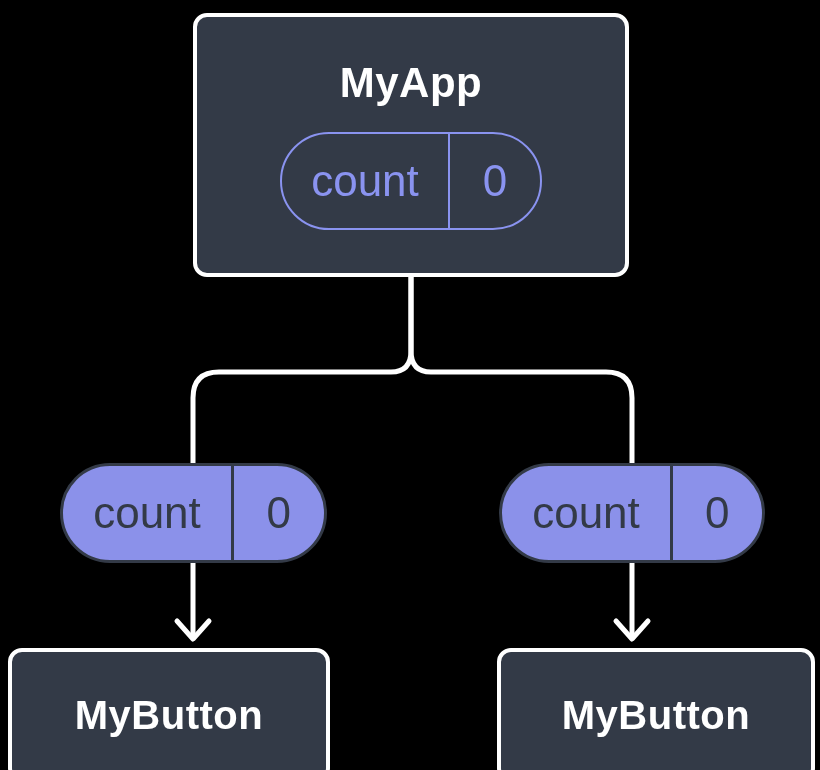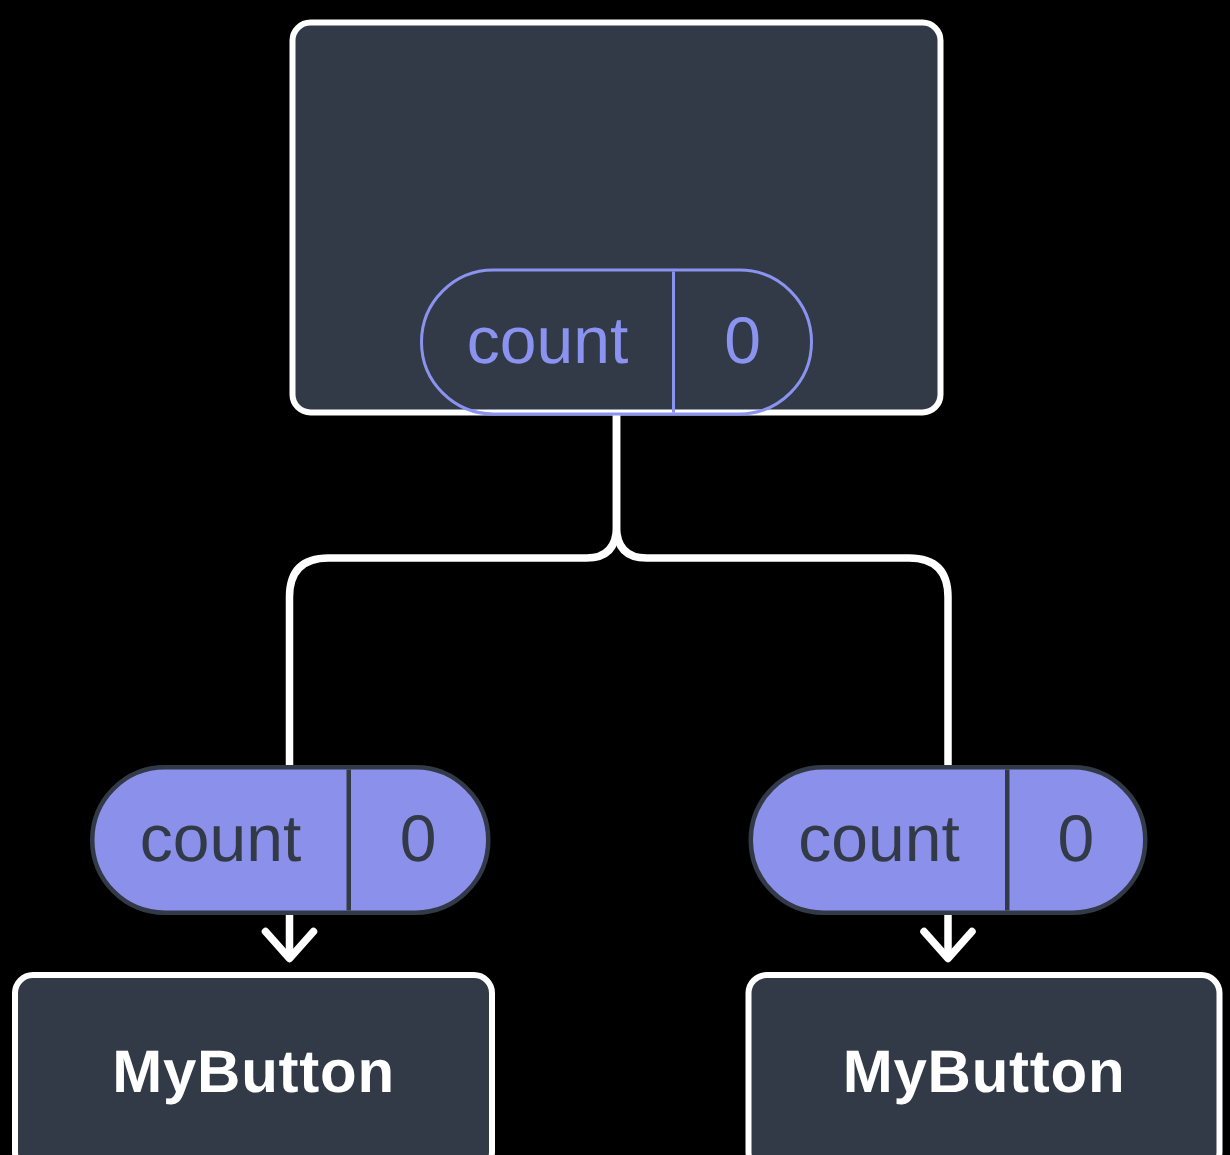--- a/index.html
+++ b/index.html
@@ -51,21 +51,20 @@
     font-weight: 600;
     line-height: 44px;
     letter-spacing: 0.5px;
   }
   .pill {
     position: absolute;
     box-sizing: border-box;
     display: flex;
     align-items: stretch;
     z-index: 3;
-    margin-top: 47px;
   }
   .pill .cell {
     display: flex;
     align-items: center;
     justify-content: center;
     font-size: 44px;
     line-height: 1;
   }
   .pill .cell.name { width: 166px; flex: 0 0 auto; }
   .pill .cell.value { flex: 1 1 auto; }
@@ -125,20 +124,21 @@
 <div class="stage">
 
   <svg class="connectors" width="820" height="770" viewBox="0 0 820 770">
     <path d="M 411 277 V 351 Q 411 372 391 372 H 219 Q 193 372 193 398 V 634"></path>
     <path d="M 177 621 L 193 639 L 209 621"></path>
     <path d="M 411 277 V 351 Q 411 372 431 372 H 606 Q 632 372 632 398 V 634"></path>
     <path d="M 616 621 L 632 639 L 648 621"></path>
   </svg>
 
   <div class="comp-box root">
+    <div class="comp-title">MyApp</div>
     <div class="pill state">
       <div class="cell name">count</div>
       <div class="divider"></div>
       <div class="cell value">0</div>
     </div>
   </div>
 
   <div class="pill prop left">
     <div class="cell name">count</div>
     <div class="divider"></div>

